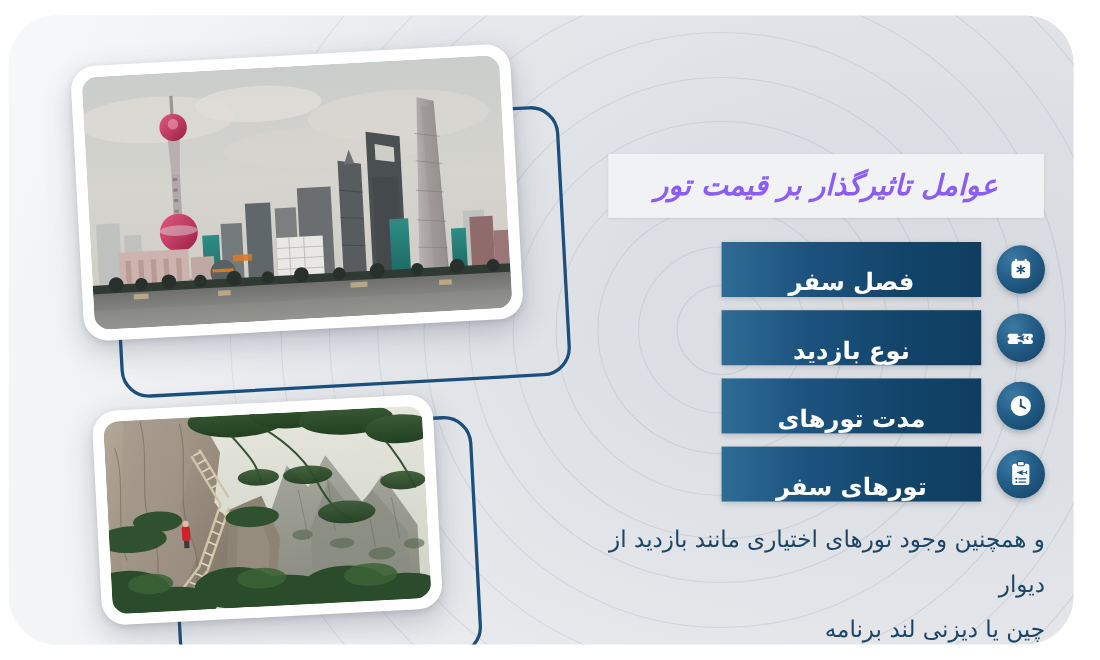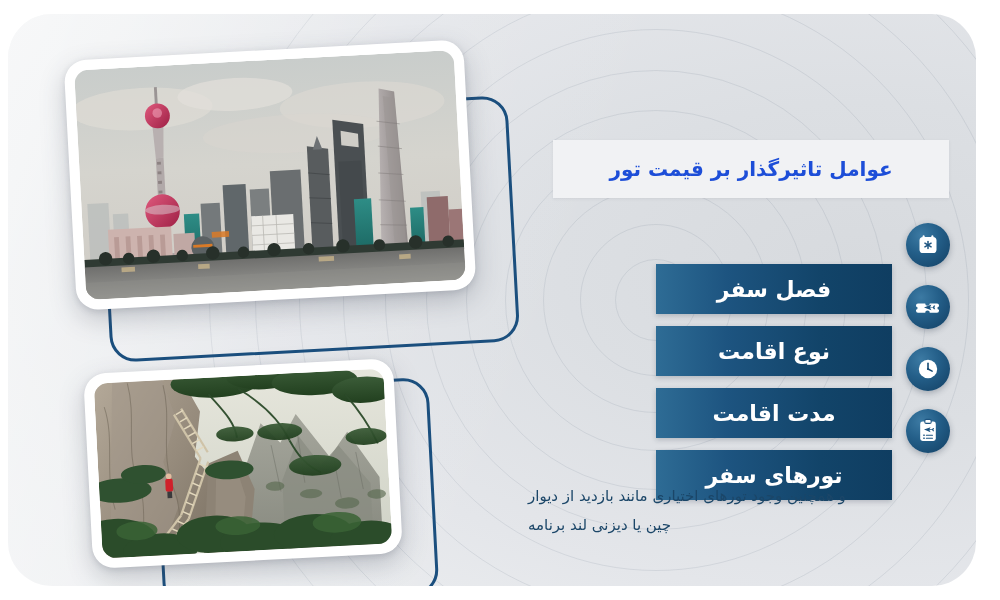--- a/index.html
+++ b/index.html
@@ -58,50 +58,49 @@
   .sky-svg,.mtn-svg{display:block;width:100%;height:100%;}
 
   
   .title-panel{
     position:absolute;left:545px;top:126px;width:396px;height:58px;
     background:#f1f2f4;
     box-shadow:0 1px 3px rgba(80,90,105,.10);
     display:flex;align-items:center;justify-content:center;
   }
   .title-panel .title-text{
-    color:#1d4ed8;font-size:20px;font-weight:700;letter-spacing:.2px;
-    white-space:nowrap;direction:rtl;
+    color:#8b5cf6;font-size:26px;font-weight:700;letter-spacing:.2px;
+    white-space:nowrap;direction:rtl;font-style:italic;
   }
 
   .factor-list{position:absolute;left:632px;top:206px;width:310px;}
   .factor-row{
     position:relative;height:50px;margin-bottom:12px;
     display:flex;align-items:center;justify-content:flex-end;
   }
   .factor-bar{
     position:absolute;right:58px;top:0;width:236px;height:50px;
     background:linear-gradient(90deg,#2e6c95 0%,#1d5480 30%,#124469 70%,#0f3d61 100%);
-    display:flex;align-items:center;justify-content:center;
+    display:flex;align-items:flex-end;justify-content:center;
     box-shadow:0 2px 5px rgba(30,45,65,.22);
-    margin-top:44px;
   }
   .factor-bar .factor-label{
     color:#ffffff;font-size:22px;font-weight:600;white-space:nowrap;direction:rtl;
   }
   .factor-icon{
     position:absolute;right:0;top:3px;width:44px;height:44px;border-radius:50%;
     background:radial-gradient(circle at 34% 28%, #3c7aa3 0%, #245f89 42%, #123f63 100%);
     box-shadow:0 2px 6px rgba(25,40,60,.30);
     display:flex;align-items:center;justify-content:center;
   }
   .factor-icon svg{display:block;}
 
   .footnote{
-    position:absolute;left:520px;top:468px;width:422px;
-    text-align:left;color:#1b4668;font-size:15px;line-height:1.95;
+    position:absolute;left:520px;top:456px;width:422px;
+    text-align:right;color:#1b4668;font-size:21px;line-height:1.95;
     direction:rtl;
   }
 </style>
 </head>
 <body>
 
 <div id="infographic">
   <div class="panel">
 
     <div class="swirl">
@@ -422,33 +421,33 @@
               <line x1="12" y1="8.4" x2="12" y2="15.6"></line>
               <line x1="8.9" y1="10.2" x2="15.1" y2="13.8"></line>
               <line x1="15.1" y1="10.2" x2="8.9" y2="13.8"></line>
             </g>
           </svg>
         </div>
       </div>
 
       <div class="factor-row">
         <div class="factor-bar">
-          <span class="factor-label">نوع اقامت</span>
+          <span class="factor-label">نوع بازدید</span>
         </div>
         <div class="factor-icon">
           <svg width="26" height="24" viewBox="0 0 26 24">
             <path d="M3 8.5 h7.2 a2.3 2.3 0 0 0 4.6 0 H22 a2 2 0 0 1 2 2 v1 a1.6 1.6 0 0 0 0 3.2 v1 a2 2 0 0 1 -2 2 h-7.2 a2.3 2.3 0 0 0 -4.6 0 H3 a2 2 0 0 1 -2 -2 v-1 a1.6 1.6 0 0 0 0 -3.2 v-1 a2 2 0 0 1 2 -2 z" fill="#ffffff"></path>
             <path d="M9 12.4 L16.4 9.6 L15.1 12.2 L17.8 12.2 L18.9 10.6 L20.2 10.6 L19.4 12.4 L20.2 14.2 L18.9 14.2 L17.8 12.7 L15.1 12.7 L16.4 15.2 Z" fill="#1d5480"></path>
           </svg>
         </div>
       </div>
 
       <div class="factor-row">
         <div class="factor-bar">
-          <span class="factor-label">مدت اقامت</span>
+          <span class="factor-label">مدت تورهای</span>
         </div>
         <div class="factor-icon">
           <svg width="26" height="26" viewBox="0 0 26 26">
             <circle cx="13" cy="13" r="9.2" fill="#ffffff"></circle>
             <g stroke="#164a73" stroke-width="1.6" stroke-linecap="round">
               <line x1="13" y1="13" x2="13" y2="7.4"></line>
               <line x1="13" y1="13" x2="17.1" y2="15.1"></line>
             </g>
             <circle cx="13" cy="13" r="1.1" fill="#164a73"></circle>
           </svg>

